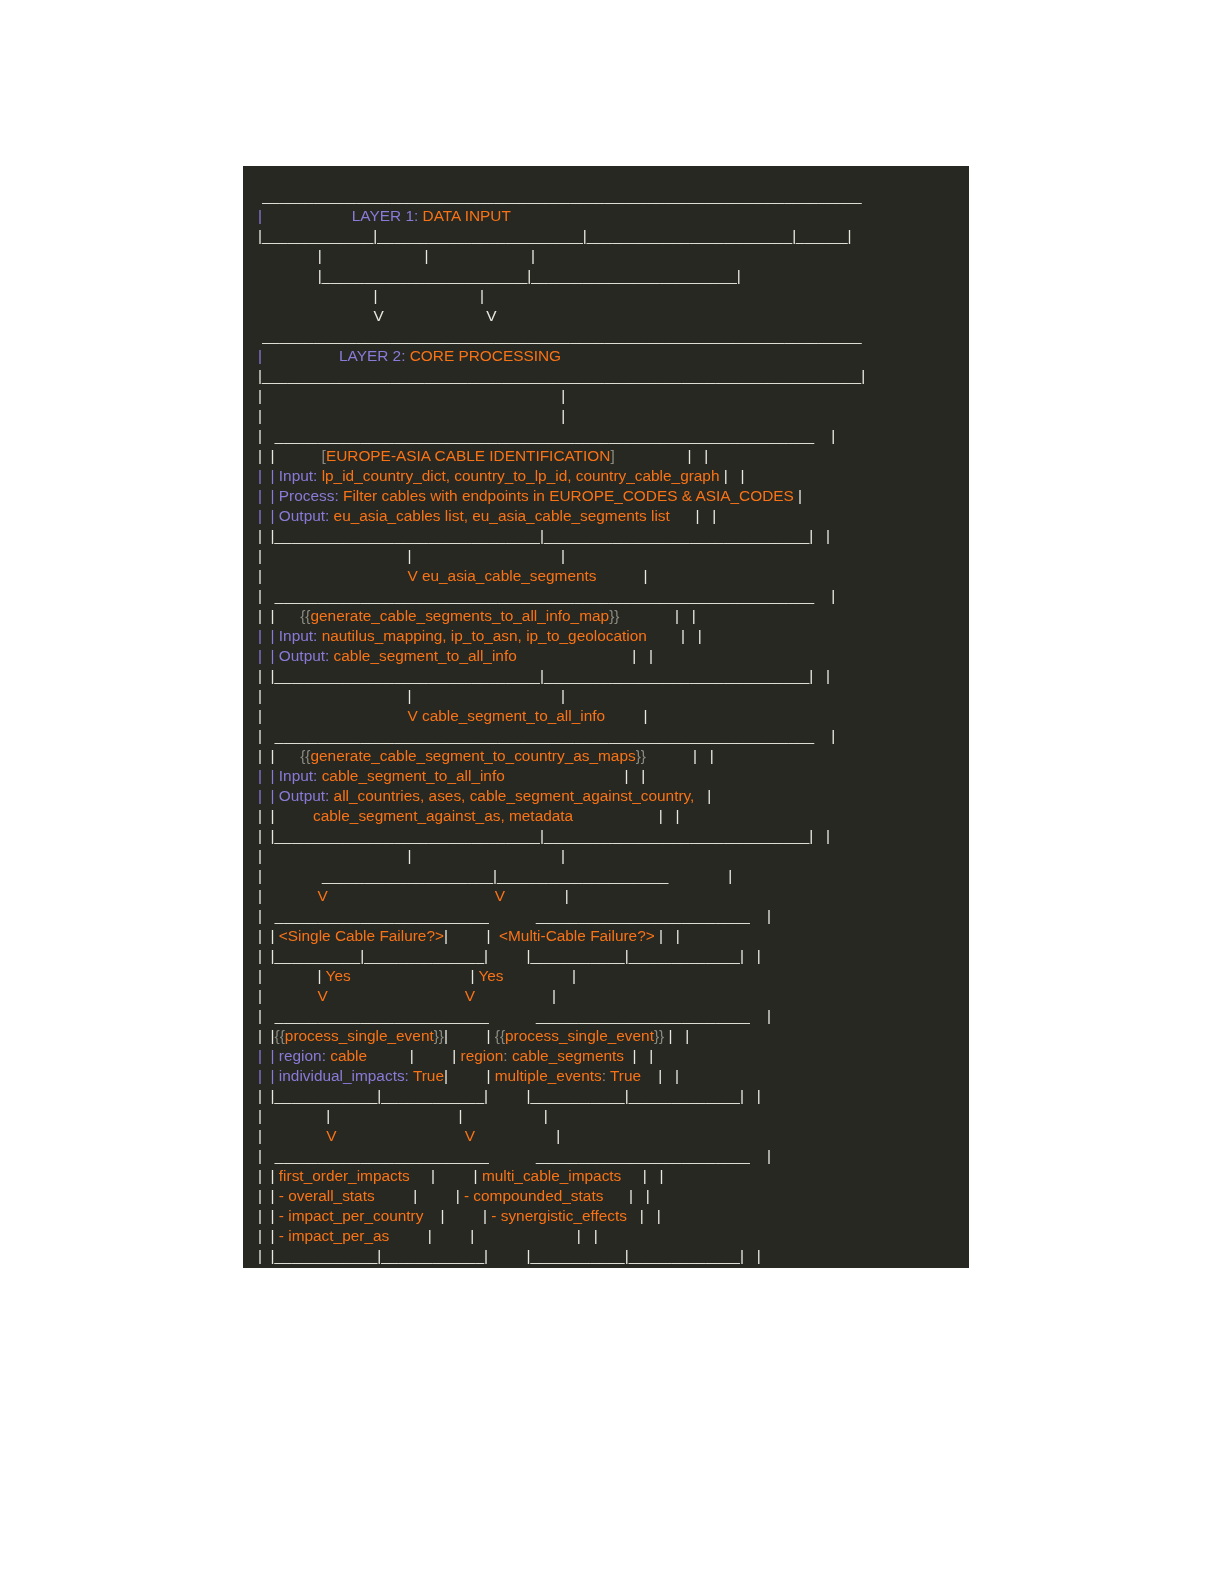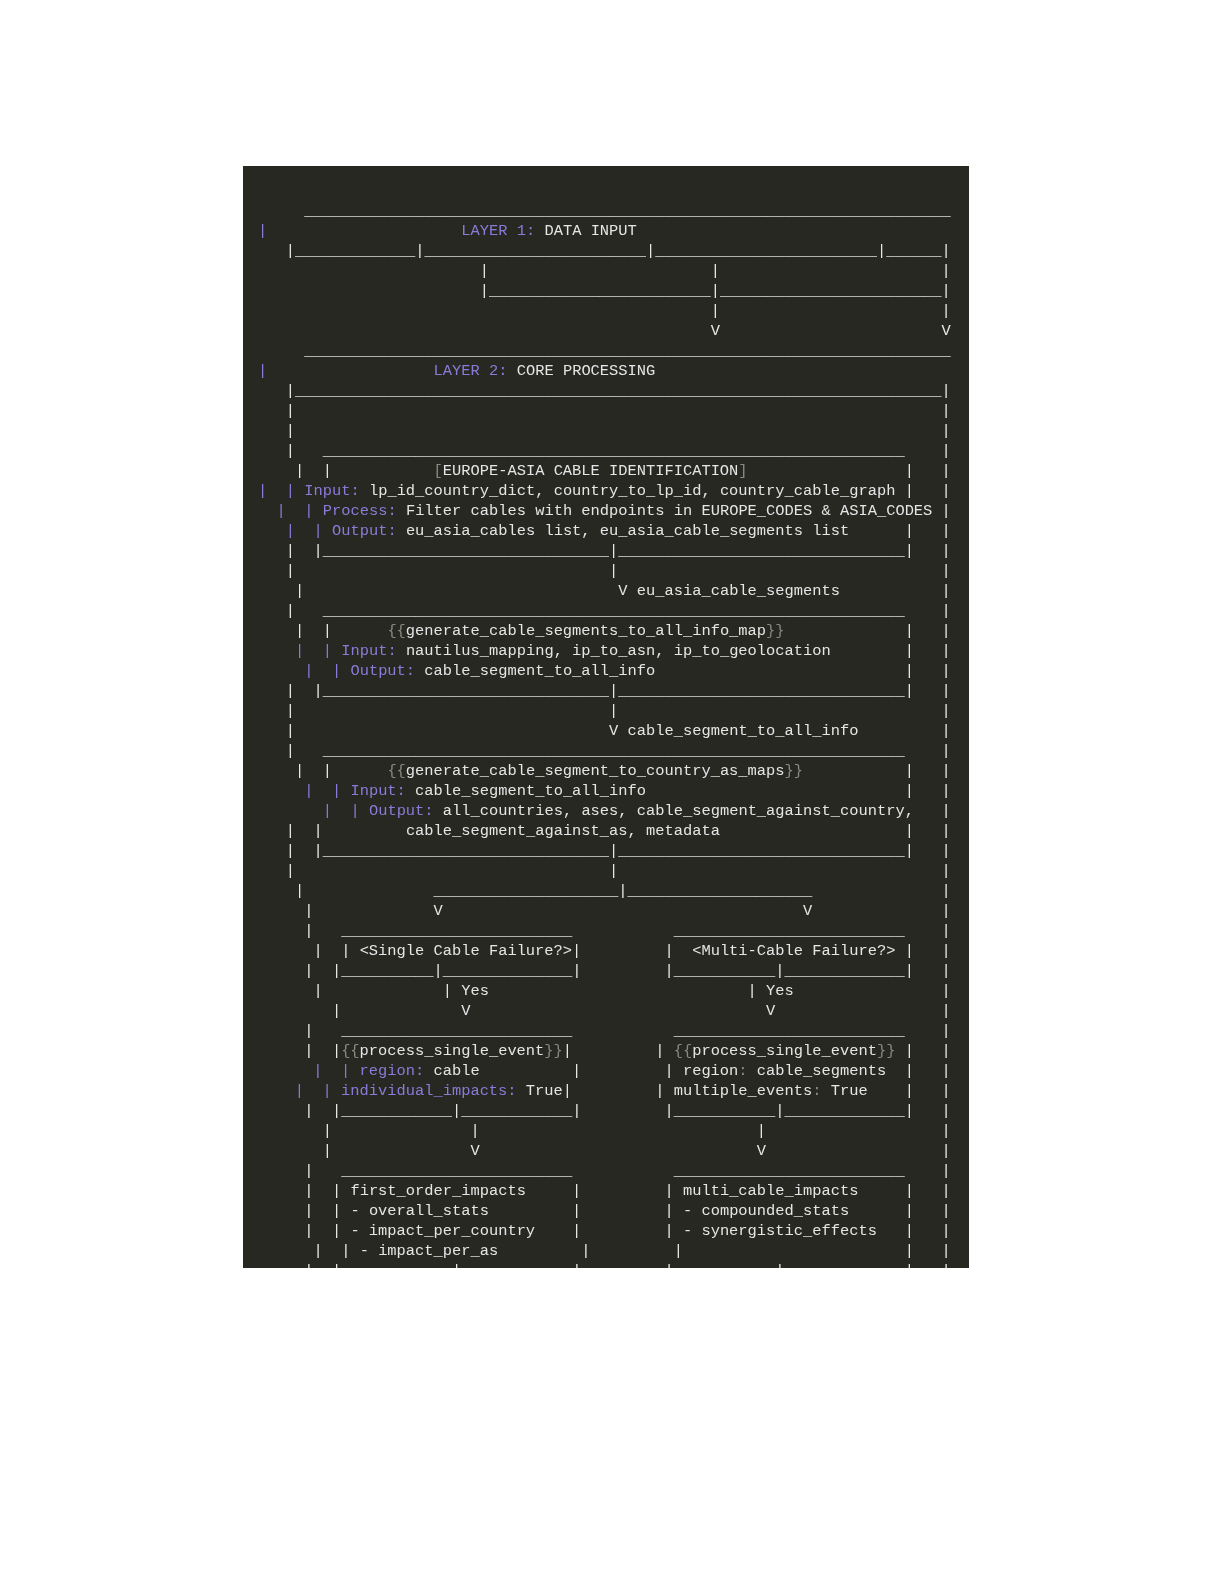--- a/index.html
+++ b/index.html
@@ -22,36 +22,35 @@
     left: 243px;
     top: 166px;
     width: 726px;
     height: 1102px;
     background: #272822;
     overflow: hidden;
   }
   #ascii {
     position: absolute;
     left: 15px;
-    top: 20px;
-    font-family: Liberation Mono, monospace;
+    top: 5px;
+    font-family: Liberation Sans, sans-serif;
     font-size: 15.4px;
     line-height: 20px;
     letter-spacing: 0px;
     white-space: pre;
     color: #f2f2e8;
-    text-align: right;
     -webkit-font-smoothing: antialiased;
   }
   .ln { display: block; height: 20px; white-space: pre; }
   .kw   { color: #8b7ad8; }
   .dim  { color: #8a8a80; }
   .brd  { color: #e8e8e0; }
   .txt  { color: #f2f2e8; }
 </style>
-<style>.kw{color:#8b7ad8;}.dim{color:#8a8a80;}.brd{color:#e8e8e0;}.txt{color:#e5e5e5;}</style></head>
+<style>.kw{color:#8b7ad8;}.dim{color:#8a8a80;}.brd{color:#e8e8e0;}.txt{color:#f97316;}</style></head>
 <body>
 
 <div id="page" style="background: rgb(255, 255, 255);">
   <div id="panel" style="background: rgb(39, 40, 34); left: 243px; top: 166px; width: 726px; height: 1102px;">
     <pre id="ascii" style="font-size: 15.4px; line-height: 20px; color: rgb(242, 242, 232);"><span class="ln"><span class="brd"> ______________________________________________________________________</span></span><span class="ln"><span class="kw">|</span>                     <span class="kw">LAYER 1</span><span class="kw">:</span> <span class="txt">DATA INPUT</span>                                  </span><span class="ln"><span class="brd">|_____________|________________________|________________________|______|</span></span><span class="ln"><span class="brd">              |                        |                        |</span></span><span class="ln"><span class="brd">              |________________________|________________________|</span></span><span class="ln"><span class="brd">                           |                        |</span></span><span class="ln"><span class="brd">                           V                        V</span></span><span class="ln"><span class="brd"> ______________________________________________________________________</span></span><span class="ln"><span class="kw">|</span>                  <span class="kw">LAYER 2</span><span class="kw">:</span> <span class="txt">CORE PROCESSING</span>                                </span><span class="ln"><span class="brd">|______________________________________________________________________|</span></span><span class="ln"><span class="brd">|</span>                                                                      <span class="brd">|</span></span><span class="ln"><span class="brd">|</span>                                                                      <span class="brd">|</span></span><span class="ln"><span class="brd">|</span>   <span class="brd">_______________________________________________________________</span>    <span class="brd">|</span></span><span class="ln"><span class="brd">|</span>  <span class="brd">|</span>           <span class="dim">[</span><span class="txt">EUROPE-ASIA CABLE IDENTIFICATION</span><span class="dim">]</span>                 <span class="brd">|</span>   <span class="brd">|</span></span><span class="ln"><span class="kw">|</span>  <span class="kw">|</span> <span class="kw">Input</span><span class="kw">:</span> <span class="txt">lp_id_country_dict, country_to_lp_id, country_cable_graph</span> <span class="brd">|</span>   <span class="brd">|</span></span><span class="ln"><span class="kw">|</span>  <span class="kw">|</span> <span class="kw">Process</span><span class="kw">:</span> <span class="txt">Filter cables with endpoints in EUROPE_CODES &amp; ASIA_CODES</span> <span class="brd">|</span></span><span class="ln"><span class="kw">|</span>  <span class="kw">|</span> <span class="kw">Output</span><span class="kw">:</span> <span class="txt">eu_asia_cables list, eu_asia_cable_segments list</span>      <span class="brd">|</span>   <span class="brd">|</span></span><span class="ln"><span class="brd">|</span>  <span class="brd">|_______________________________|_______________________________|</span>   <span class="brd">|</span></span><span class="ln"><span class="brd">|</span>                                  <span class="brd">|</span>                                   <span class="brd">|</span></span><span class="ln"><span class="brd">|</span>                                  <span class="txt">V eu_asia_cable_segments</span>           <span class="brd">|</span></span><span class="ln"><span class="brd">|</span>   <span class="brd">_______________________________________________________________</span>    <span class="brd">|</span></span><span class="ln"><span class="brd">|</span>  <span class="brd">|</span>      <span class="dim">{{</span><span class="txt">generate_cable_segments_to_all_info_map</span><span class="dim">}}</span>             <span class="brd">|</span>   <span class="brd">|</span></span><span class="ln"><span class="kw">|</span>  <span class="kw">|</span> <span class="kw">Input</span><span class="kw">:</span> <span class="txt">nautilus_mapping, ip_to_asn, ip_to_geolocation</span>        <span class="brd">|</span>   <span class="brd">|</span></span><span class="ln"><span class="kw">|</span>  <span class="kw">|</span> <span class="kw">Output</span><span class="kw">:</span> <span class="txt">cable_segment_to_all_info</span>                           <span class="brd">|</span>   <span class="brd">|</span></span><span class="ln"><span class="brd">|</span>  <span class="brd">|_______________________________|_______________________________|</span>   <span class="brd">|</span></span><span class="ln"><span class="brd">|</span>                                  <span class="brd">|</span>                                   <span class="brd">|</span></span><span class="ln"><span class="brd">|</span>                                  <span class="txt">V cable_segment_to_all_info</span>         <span class="brd">|</span></span><span class="ln"><span class="brd">|</span>   <span class="brd">_______________________________________________________________</span>    <span class="brd">|</span></span><span class="ln"><span class="brd">|</span>  <span class="brd">|</span>      <span class="dim">{{</span><span class="txt">generate_cable_segment_to_country_as_maps</span><span class="dim">}}</span>           <span class="brd">|</span>   <span class="brd">|</span></span><span class="ln"><span class="kw">|</span>  <span class="kw">|</span> <span class="kw">Input</span><span class="kw">:</span> <span class="txt">cable_segment_to_all_info</span>                            <span class="brd">|</span>   <span class="brd">|</span></span><span class="ln"><span class="kw">|</span>  <span class="kw">|</span> <span class="kw">Output</span><span class="kw">:</span> <span class="txt">all_countries, ases, cable_segment_against_country,</span>   <span class="brd">|</span></span><span class="ln"><span class="brd">|</span>  <span class="brd">|</span>         <span class="txt">cable_segment_against_as, metadata</span>                    <span class="brd">|</span>   <span class="brd">|</span></span><span class="ln"><span class="brd">|</span>  <span class="brd">|_______________________________|_______________________________|</span>   <span class="brd">|</span></span><span class="ln"><span class="brd">|</span>                                  <span class="brd">|</span>                                   <span class="brd">|</span></span><span class="ln"><span class="brd">|</span>              <span class="brd">____________________|____________________</span>              <span class="brd">|</span></span><span class="ln"><span class="brd">|</span>             <span class="txt">V</span>                                       <span class="txt">V</span>              <span class="brd">|</span></span><span class="ln"><span class="brd">|</span>   <span class="brd">_________________________</span>           <span class="brd">_________________________</span>    <span class="brd">|</span></span><span class="ln"><span class="brd">|</span>  <span class="brd">|</span> <span class="txt">&lt;Single Cable Failure?&gt;</span><span class="brd">|</span>         <span class="brd">|</span>  <span class="txt">&lt;Multi-Cable Failure?&gt;</span> <span class="brd">|</span>   <span class="brd">|</span></span><span class="ln"><span class="brd">|</span>  <span class="brd">|__________|______________|</span>         <span class="brd">|___________|_____________|</span>   <span class="brd">|</span></span><span class="ln"><span class="brd">|</span>             <span class="brd">|</span> <span class="txt">Yes</span>                            <span class="brd">|</span> <span class="txt">Yes</span>                <span class="brd">|</span></span><span class="ln"><span class="brd">|</span>             <span class="txt">V</span>                                <span class="txt">V</span>                  <span class="brd">|</span></span><span class="ln"><span class="brd">|</span>   <span class="brd">_________________________</span>           <span class="brd">_________________________</span>    <span class="brd">|</span></span><span class="ln"><span class="brd">|</span>  <span class="brd">|</span><span class="dim">{{</span><span class="txt">process_single_event</span><span class="dim">}}</span><span class="brd">|</span>         <span class="brd">|</span> <span class="dim">{{</span><span class="txt">process_single_event</span><span class="dim">}}</span> <span class="brd">|</span>   <span class="brd">|</span></span><span class="ln"><span class="kw">|</span>  <span class="kw">|</span> <span class="kw">region</span><span class="kw">:</span> <span class="txt">cable</span>          <span class="brd">|</span>         <span class="brd">|</span> <span class="txt">region</span><span class="dim">:</span> <span class="txt">cable_segments</span>  <span class="brd">|</span>   <span class="brd">|</span></span><span class="ln"><span class="kw">|</span>  <span class="kw">|</span> <span class="kw">individual_impacts</span><span class="kw">:</span> <span class="txt">True</span><span class="brd">|</span>         <span class="brd">|</span> <span class="txt">multiple_events</span><span class="dim">:</span> <span class="txt">True</span>    <span class="brd">|</span>   <span class="brd">|</span></span><span class="ln"><span class="brd">|</span>  <span class="brd">|____________|____________|</span>         <span class="brd">|___________|_____________|</span>   <span class="brd">|</span></span><span class="ln"><span class="brd">|</span>               <span class="brd">|</span>                              <span class="brd">|</span>                   <span class="brd">|</span></span><span class="ln"><span class="brd">|</span>               <span class="txt">V</span>                              <span class="txt">V</span>                   <span class="brd">|</span></span><span class="ln"><span class="brd">|</span>   <span class="brd">_________________________</span>           <span class="brd">_________________________</span>    <span class="brd">|</span></span><span class="ln"><span class="brd">|</span>  <span class="brd">|</span> <span class="txt">first_order_impacts</span>     <span class="brd">|</span>         <span class="brd">|</span> <span class="txt">multi_cable_impacts</span>     <span class="brd">|</span>   <span class="brd">|</span></span><span class="ln"><span class="brd">|</span>  <span class="brd">|</span> <span class="txt">- overall_stats</span>         <span class="brd">|</span>         <span class="brd">|</span> <span class="txt">- compounded_stats</span>      <span class="brd">|</span>   <span class="brd">|</span></span><span class="ln"><span class="brd">|</span>  <span class="brd">|</span> <span class="txt">- impact_per_country</span>    <span class="brd">|</span>         <span class="brd">|</span> <span class="txt">- synergistic_effects</span>   <span class="brd">|</span>   <span class="brd">|</span></span><span class="ln"><span class="brd">|</span>  <span class="brd">|</span> <span class="txt">- impact_per_as</span>         <span class="brd">|</span>         <span class="brd">|</span>                        <span class="brd">|</span>   <span class="brd">|</span></span><span class="ln"><span class="brd">|</span>  <span class="brd">|____________|____________|</span>         <span class="brd">|___________|_____________|</span>   <span class="brd">|</span></span></pre>
   </div>
 </div>
 
 </body></html>

